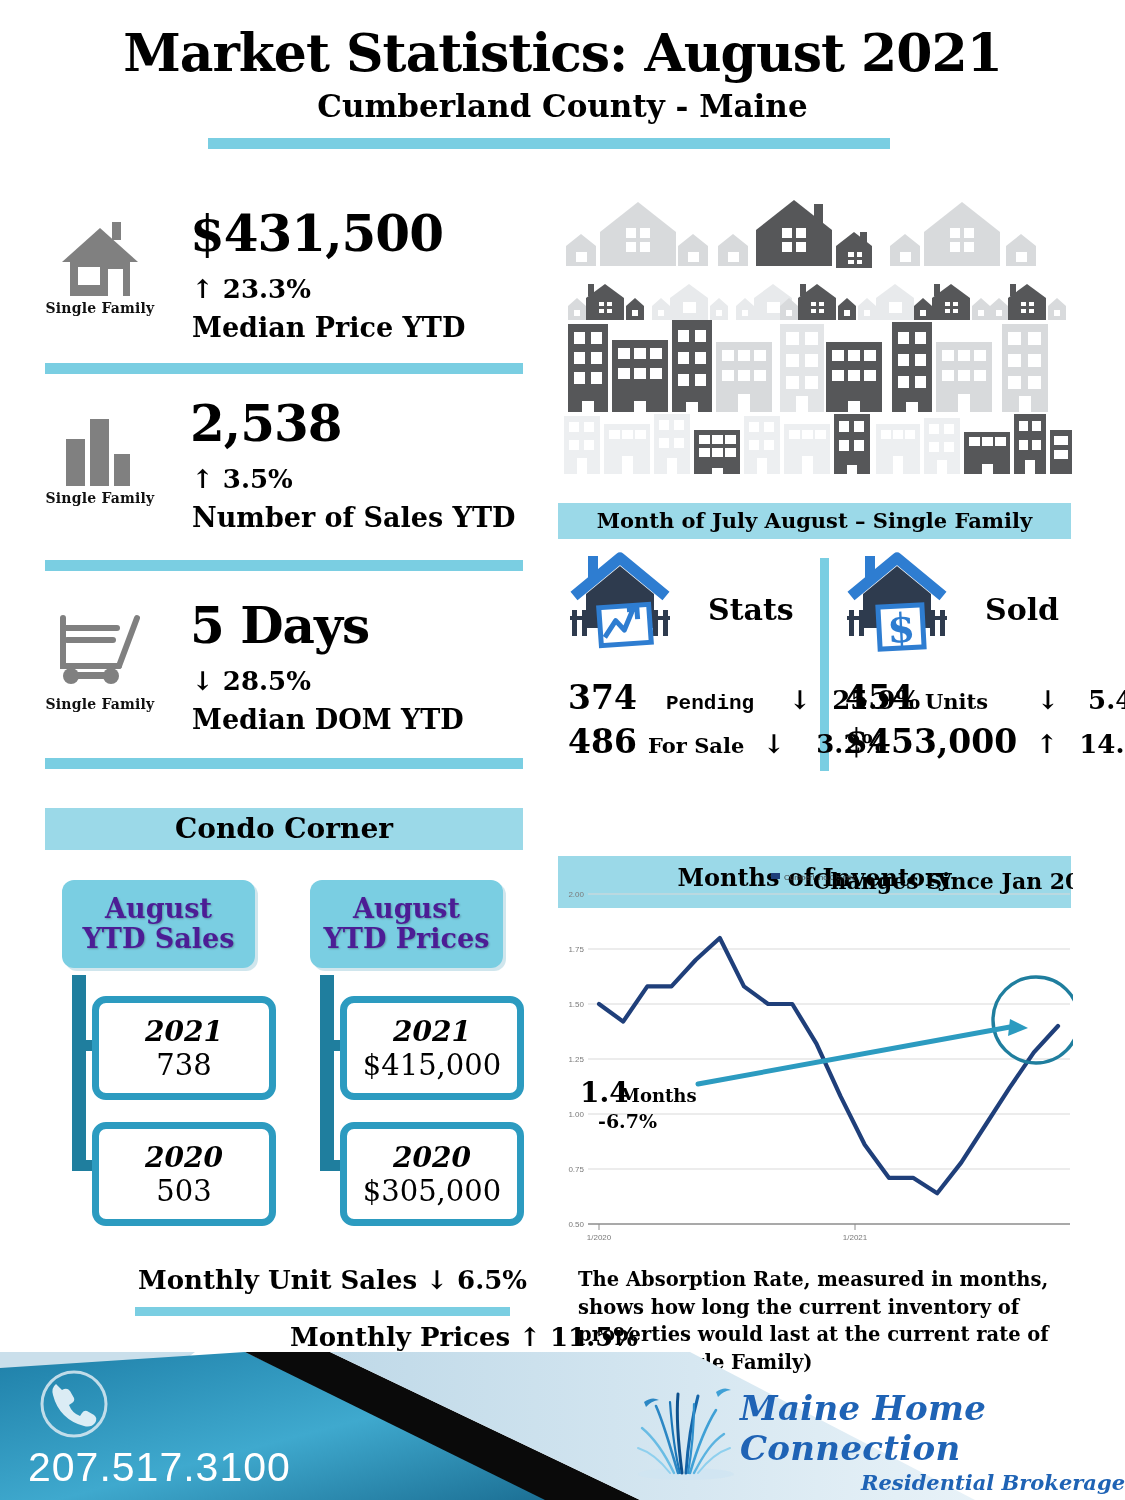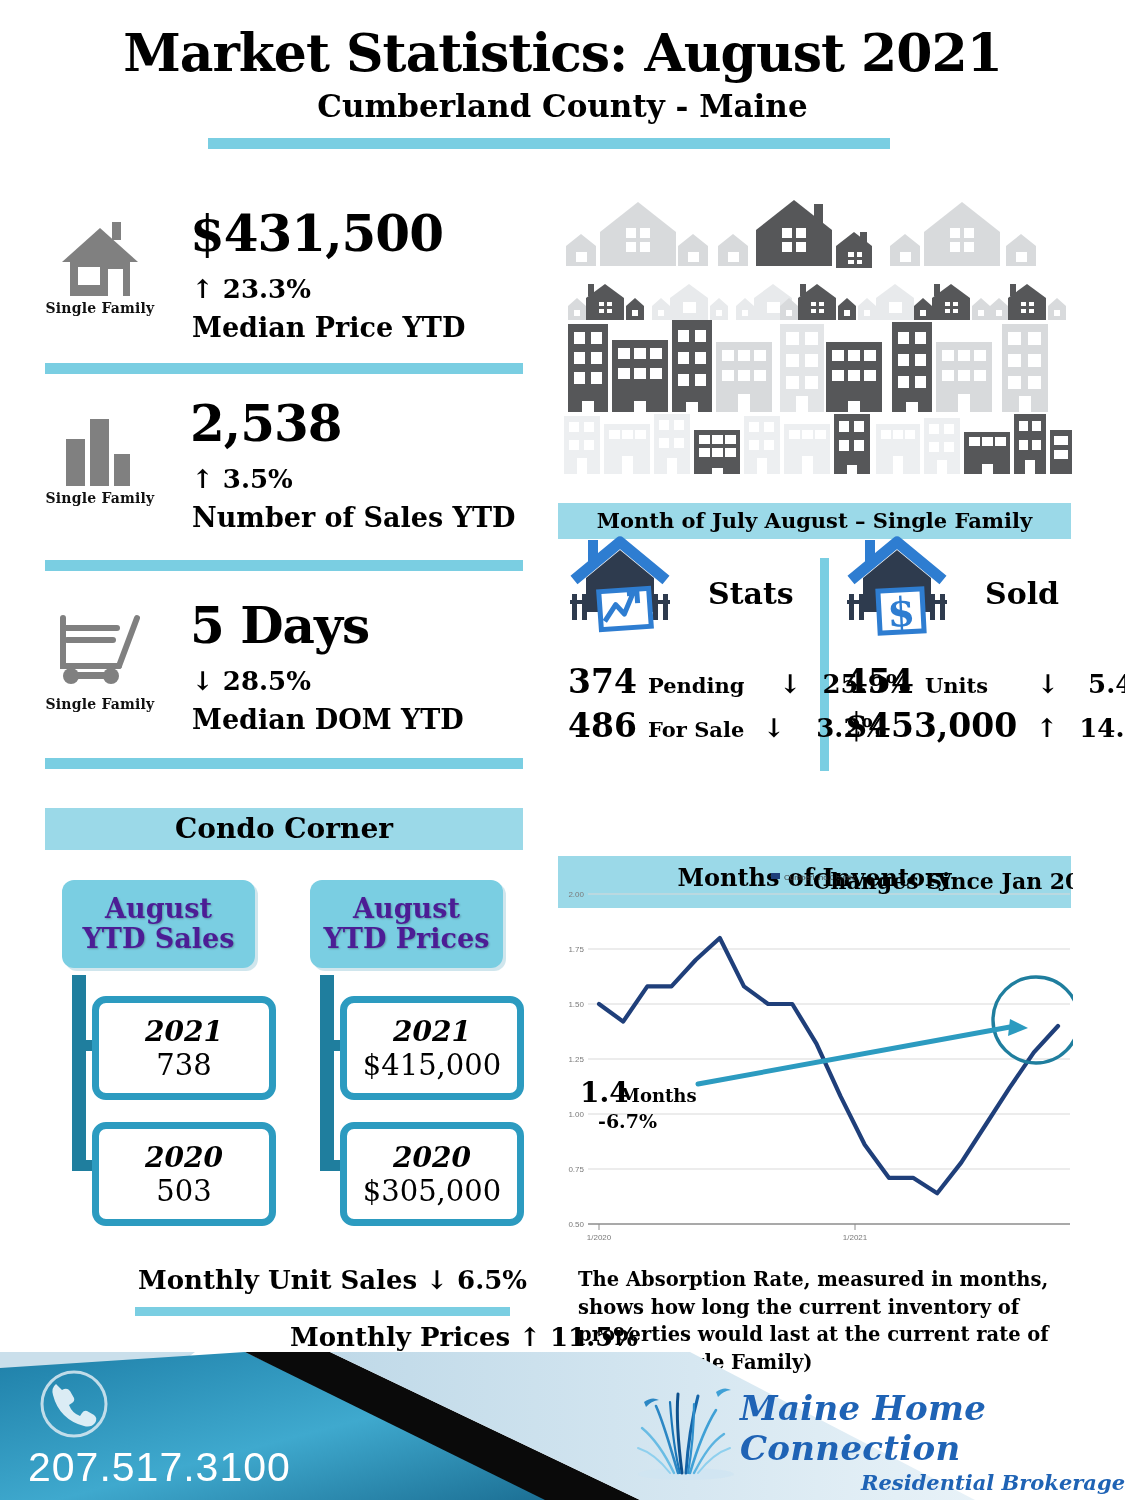--- a/index.html
+++ b/index.html
@@ -73,21 +73,21 @@
 
   
   .panel-hdr {
     position: absolute; background: #9BD9E8; color: #000;
     font-family: "DejaVu Serif", serif; font-weight: 700; text-align: center;
   }
   .ma-band { left: 558px; top: 503px; width: 513px; height: 36px; font-size: 21px; line-height: 36px; }
 
   .ma-split { position: absolute; left: 820px; top: 558px; width: 9px; height: 213px; background: #7ACEE2; }
 
-  .ma-col { position: absolute; top: 536px; }
+  .ma-col { position: absolute; top: 552px; }
   .ma-word {
     position: absolute; font-family: "DejaVu Serif", serif; font-weight: 700;
     font-size: 30px; color: #000;
   }
   .ma-line { position: absolute; white-space: nowrap; font-family: "DejaVu Serif", serif; color: #000; }
   .ma-num { font-size: 33px; font-weight: 700; }
   .ma-lbl { font-size: 21px; font-weight: 700; }
   .ma-arr { font-size: 26px; font-weight: 700; }
   .ma-chg { font-size: 26px; font-weight: 700; }
 
@@ -586,21 +586,21 @@
           <rect x="83" y="64" width="19" height="4"></rect>
       </g>
       <rect x="32" y="54" width="50" height="38" fill="#fff" stroke="#2E7DD1" stroke-width="5" transform="rotate(-4 57 73)"></rect>
       <path d="M36 84 L48 68 L56 78 L66 58" fill="none" stroke="#2E7DD1" stroke-width="5" stroke-linejoin="round" transform="rotate(-4 57 73)"></path>
       <path d="M60 58 H70 V68" fill="none" stroke="#2E7DD1" stroke-width="5" transform="rotate(-4 57 73)"></path>
     </svg>
     <div class="ma-word" style="left:140px; top:40px;">Stats</div>
 
     <div class="ma-line" style="left:0px; top:126px;">
       <span class="ma-num">374</span>
-      <span class="ma-lbl" style="margin-left:6px;">Pending</span>
+      <span class="ma-lbl" style="margin-left:24px;font-family:Liberation Mono, monospace;">Pending</span>
       <span class="ma-arr" style="margin-left:30px;">↓</span>
       <span class="ma-chg" style="margin-left:16px;">25.9%</span>
     </div>
     <div class="ma-line" style="left:0px; top:170px;">
       <span class="ma-num">486</span>
       <span class="ma-lbl" style="margin-left:6px;">For Sale</span>
       <span class="ma-arr" style="margin-left:14px;">↓</span>
       <span class="ma-chg" style="margin-left:26px;text-align:right;">3.2%</span>
     </div>
   </div>

